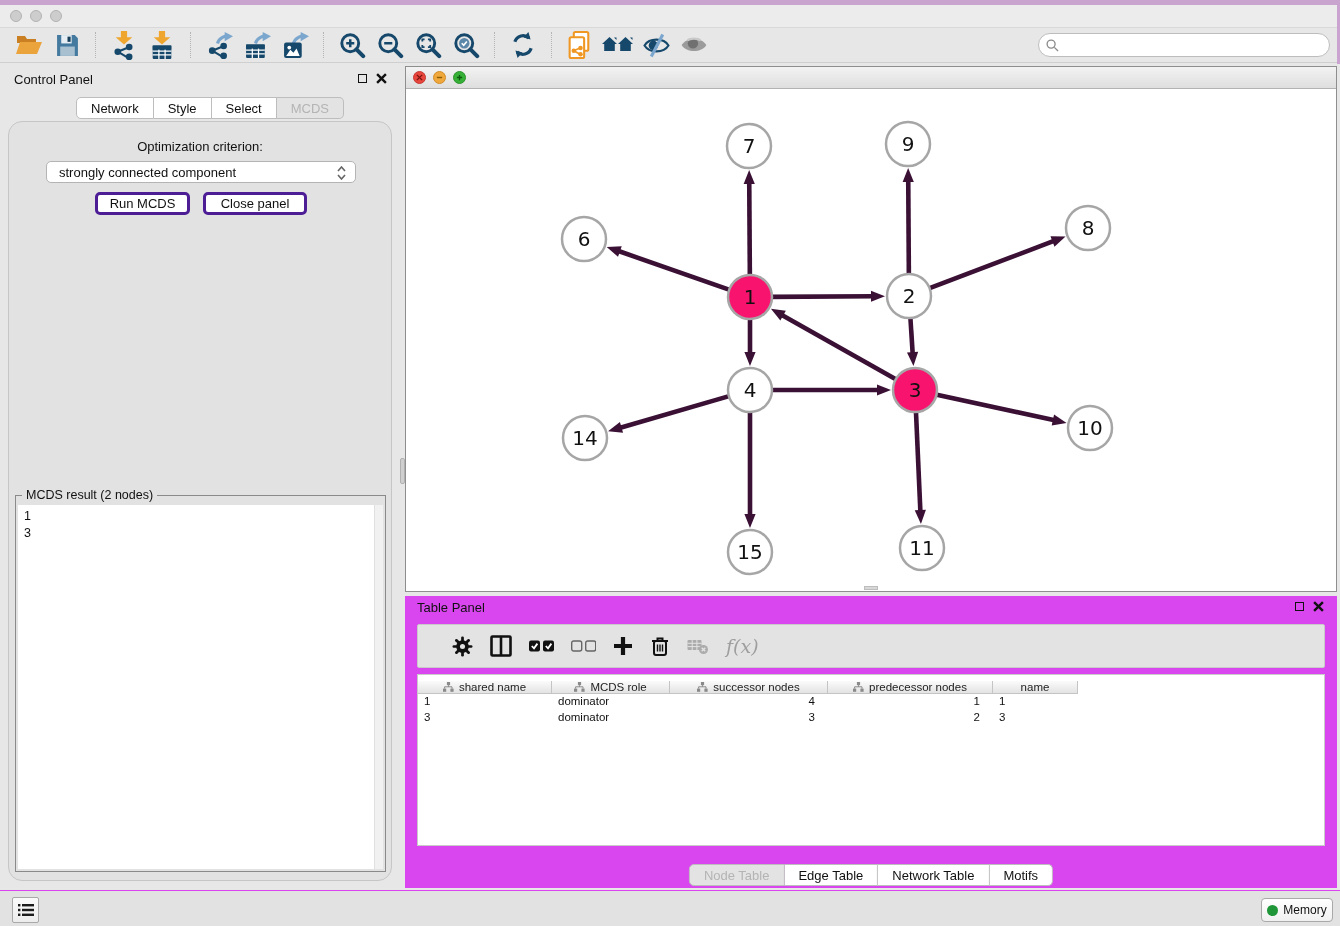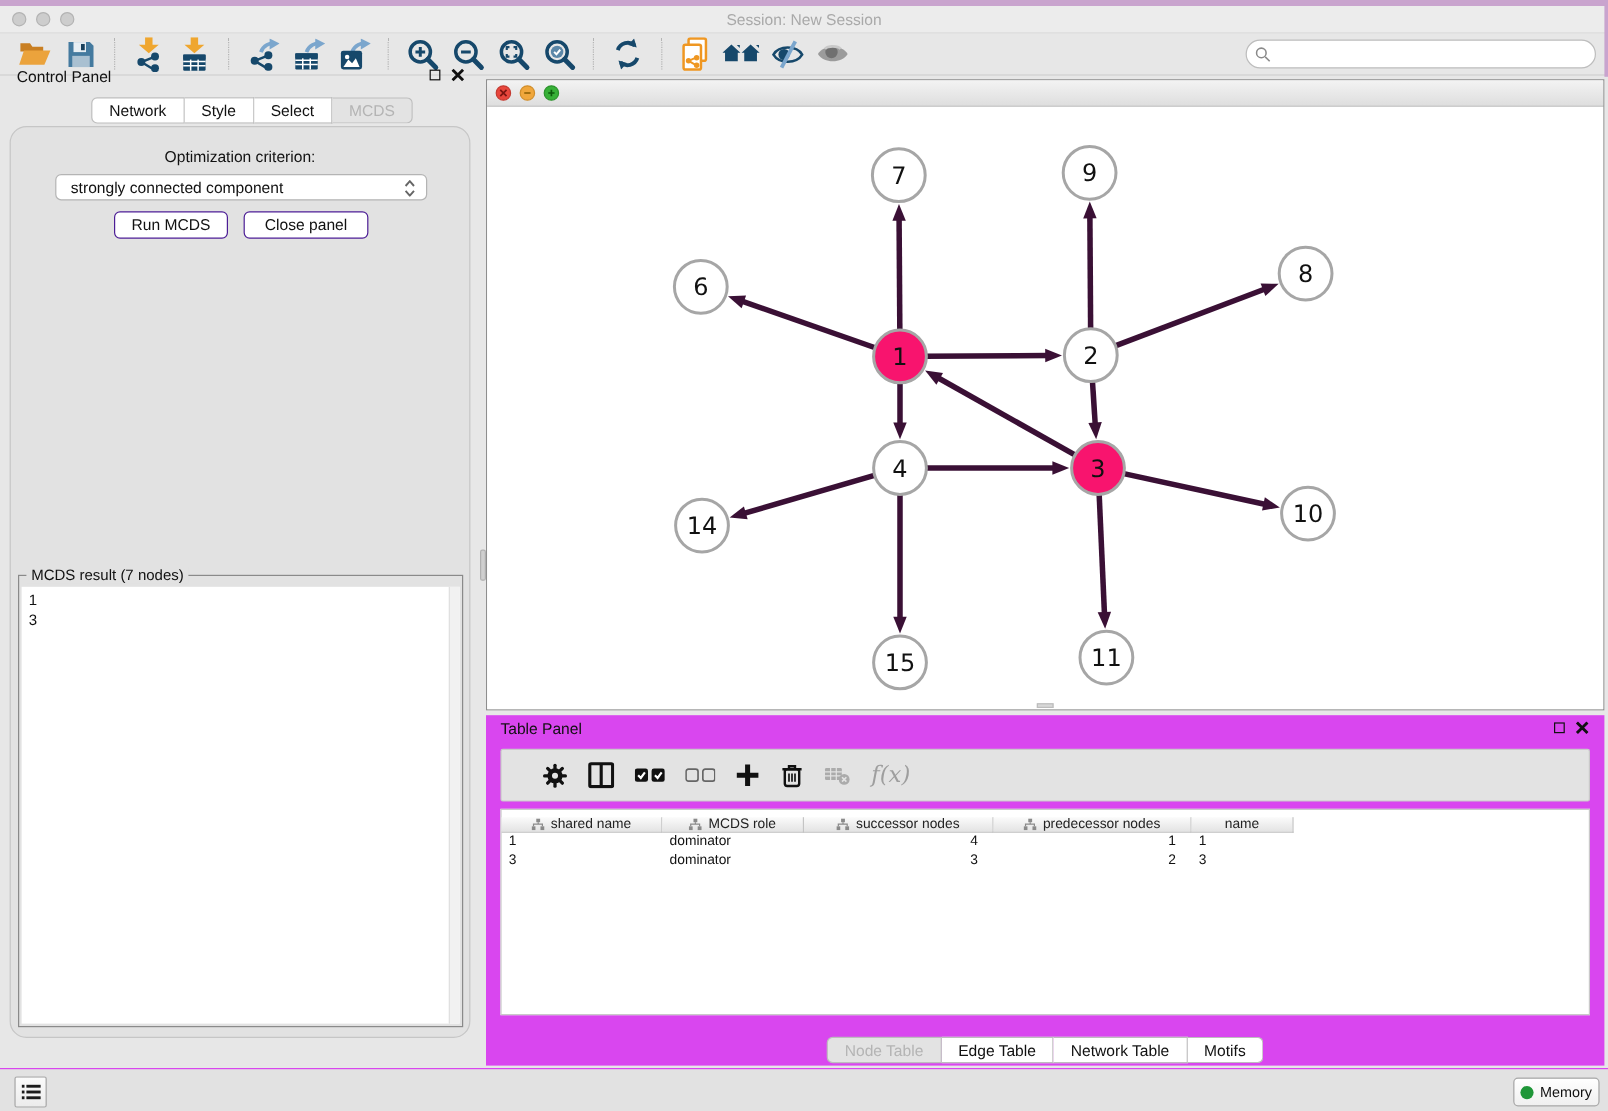--- a/index.html
+++ b/index.html
@@ -20,35 +20,35 @@
   .tl-1{left:10px}.tl-2{left:30px}.tl-3{left:50px}
 
   
   .toolbar { position:absolute; top:28px; left:0; width:100%; height:35px; background:#e7e7e7; border-bottom:1px solid #cfcfcf; display:flex; align-items:center; padding-left:10px; }
   .tb-btn { width:32px; height:30px; display:flex; align-items:center; justify-content:center; margin:0 3px; }
   .tb-sep { width:1px; height:26px; border-left:1px dotted #b4b4b4; margin:0 9px; }
   .search-wrap { margin-left:auto; margin-right:10px; width:292px; height:24px; background:#fff; border:1px solid #bdbdbd; border-radius:12px; display:flex; align-items:center; padding-left:7px; }
   .search-input { border:none; outline:none; background:transparent; font-size:12px; width:250px; margin-left:5px; font-family:"Liberation Sans",sans-serif;}
 
   
-  .control-panel { position:absolute; left:0; top:47px; width:400px; height:825px; }
+  .control-panel { position:absolute; left:0; top:63px; width:400px; height:825px; }
   .panel-title { position:absolute; left:14px; top:9px; font-size:13px; color:#111; }
   .win-ctrl { position:absolute; top:10px; width:11px; height:11px; display:flex; align-items:center; justify-content:center; }
   .sq-glyph { width:9px; height:9px; border:1.5px solid #111; }
   .cp-float{ right:32px; } .cp-close{ right:13px; }
   .cp-tabs { position:absolute; left:76px; top:34px; height:22px; display:flex; z-index:5; }
   .seg { height:22px; padding:0 14px; background:#fff; border:1px solid #bdbdbd; border-left:none; font-size:13px; display:flex; align-items:center; color:#111; }
   .seg:first-child { border-left:1px solid #bdbdbd; border-radius:5px 0 0 5px; }
   .seg:last-child { border-radius:0 5px 5px 0; }
   .seg.sel { background:#e3e3e3; color:#b4b4b4; }
   .cp-box { position:absolute; left:8px; top:58px; width:384px; height:760px; background:#e2e2e2; border:1px solid #c6c6c6; border-radius:14px; }
   .opt-label { position:absolute; top:17px; width:100%; text-align:center; font-size:13px; }
   .combo { position:absolute; left:37px; top:39px; width:310px; height:22px; background:#fff; border:1px solid #b4b4b4; border-radius:5px; font-size:13px; display:flex; align-items:center; padding-left:12px; }
   .combo-stepper { position:absolute; right:7px; top:3px; width:14px; height:16px; display:flex; flex-direction:column; align-items:center; justify-content:center; gap:2px;}
-  .cp-btn { position:absolute; top:70px; height:23px; background:#fff; border:1px solid #4c1d95; border-radius:5px; font-size:13px; display:flex; align-items:center; justify-content:center; }
+  .cp-btn { position:absolute; top:70px; height:23px; background:#fff; border:3px solid #4c1d95; border-radius:5px; font-size:13px; display:flex; align-items:center; justify-content:center; }
   .btn-run { left:86px; width:95px; } .btn-close { left:194px; width:104px; }
   .result-group { position:absolute; left:6px; top:373px; width:371px; height:377px; border:1px solid #8a8a8a; }
   .result-legend { position:absolute; left:6px; top:-8px; background:#e2e2e2; padding:0 4px; font-size:12.5px; }
   .result-area { position:absolute; left:2px; top:9px; right:2px; bottom:2px; background:#fff; }
   .result-text { position:absolute; left:6px; top:3px; font-size:12.5px; line-height:17px; white-space:pre; font-family:"Liberation Sans",sans-serif;}
   .result-scroll { position:absolute; right:0; top:0; width:9px; height:100%; background:#f1f1f1; border-left:1px solid #e0e0e0; }
   .splitter-nub { position:absolute; left:400px; top:458px; width:5px; height:26px; background:#cfcfcf; border:1px solid #b0b0b0; border-radius:2px; }
 
   
   .net-window { position:absolute; left:405px; top:66px; width:932px; height:526px; background:#fff; border:1px solid #8e8e8e; }
@@ -85,21 +85,20 @@
 </head>
 <body>
 
 <div class="top-accent"></div>
 <div class="right-accent"></div>
 
 <div class="titlebar">
   <span class="tl-dot tl-1"></span>
   <span class="tl-dot tl-2"></span>
   <span class="tl-dot tl-3"></span>
-  <div class="titlebar-title">Session: New Session</div>
 </div>
 
 <div class="toolbar">
   <div class="tb-btn">
     <svg width="28" height="24" viewBox="0 0 28 24">
         <path d="M2 3h8l2 3h9v4H2z" fill="#c97f22"></path>
         <path d="M5 9h22l-5 12H1z" fill="#eba33c"></path>
       </svg>
   </div>
   <div class="tb-btn">
@@ -275,21 +274,21 @@
             <path d="M1 5l3.5-4L8 5" stroke="#666" stroke-width="1.6" fill="none"></path>
           </svg>
         <svg width="9" height="6" viewBox="0 0 9 6">
             <path d="M1 1l3.5 4L8 1" stroke="#666" stroke-width="1.6" fill="none"></path>
           </svg>
       </span>
     </div>
     <div class="cp-btn btn-run">Run MCDS</div>
     <div class="cp-btn btn-close">Close panel</div>
     <div class="result-group">
-      <div class="result-legend">MCDS result (7 nodes)</div>
+      <div class="result-legend">MCDS result (2 nodes)</div>
       <div class="result-area">
         <div class="result-text">1
 3</div>
         <div class="result-scroll"></div>
       </div>
     </div>
   </div>
 </div>
 <div class="splitter-nub"></div>
 

